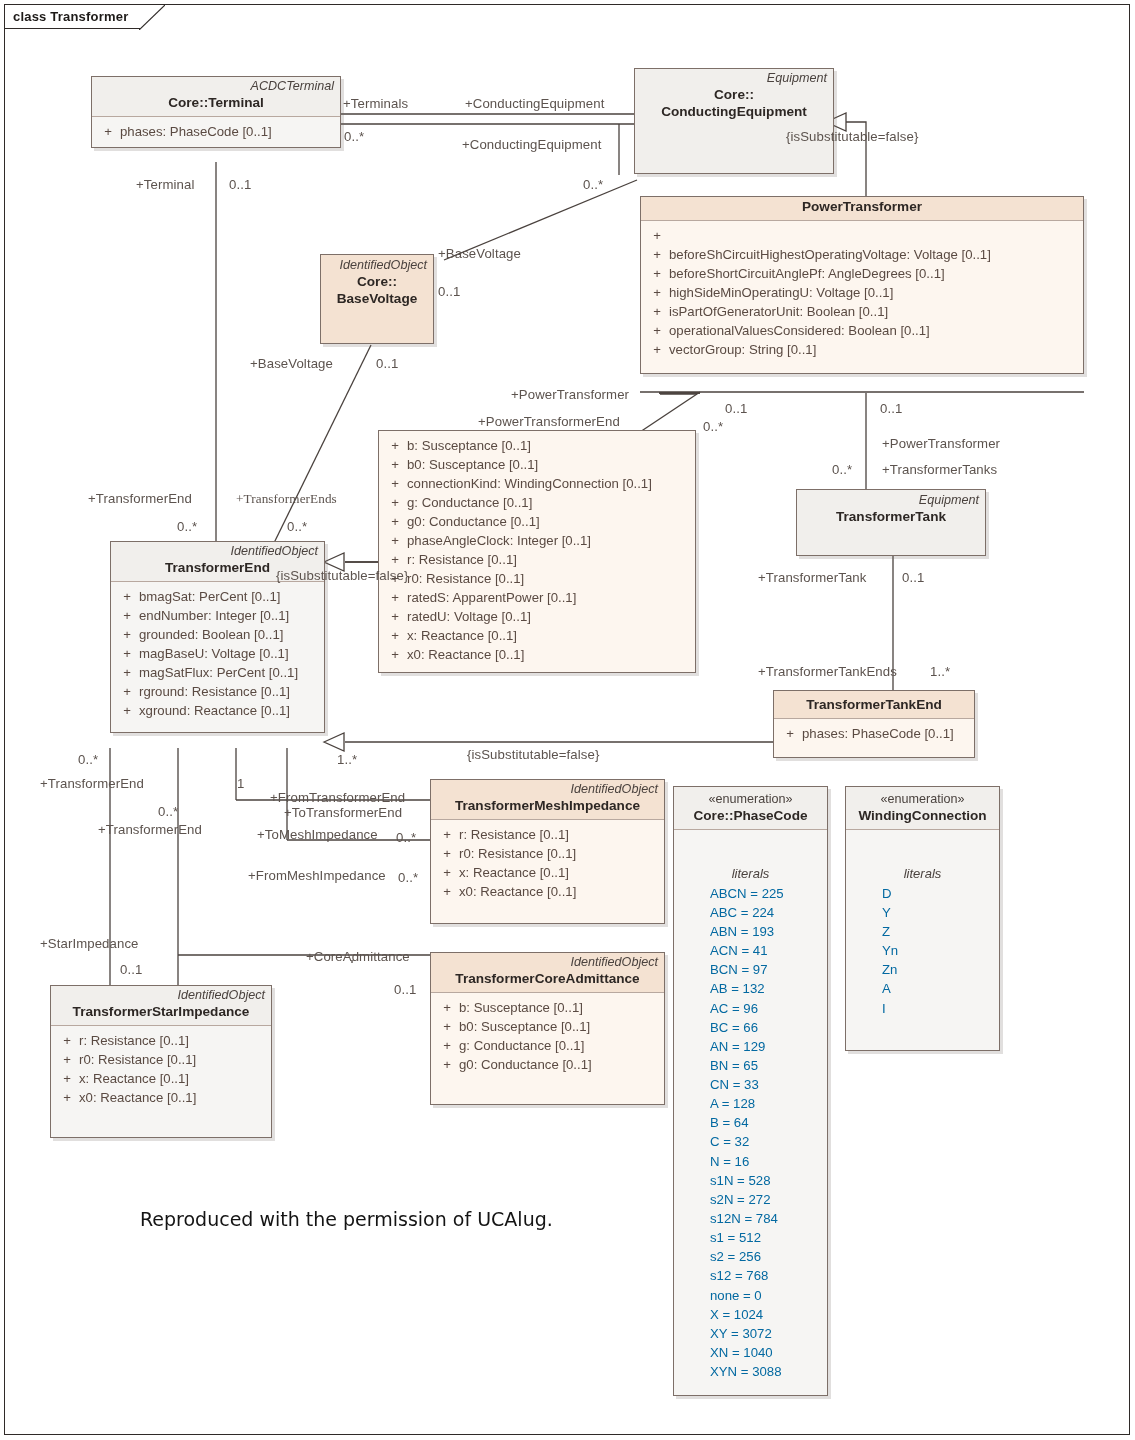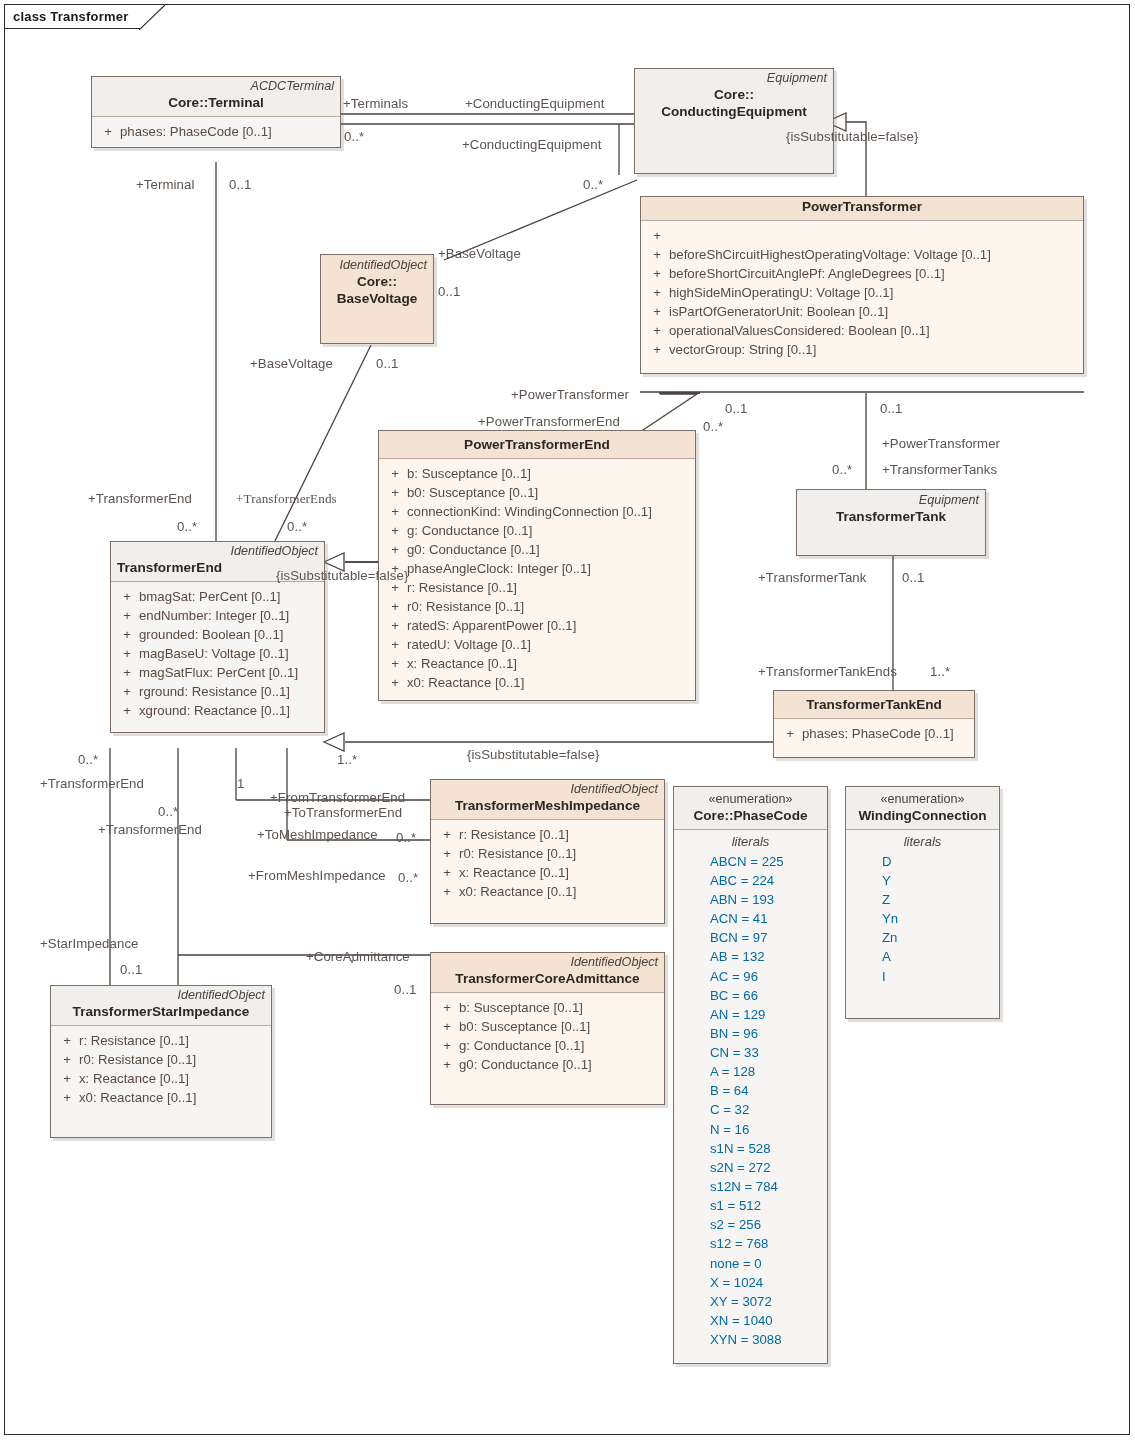--- a/index.html
+++ b/index.html
@@ -54,21 +54,21 @@
   .stereo.center{ text-align:center; font-style:normal; }
   .cname{
     display:block; text-align:center; font-weight:bold; font-size:13.6px;
     color:#2d2724; line-height:1.25; white-space:nowrap;
   }
   .attrs{ padding:5px 4px 6px 4px; }
   .attr{
     display:flex; font-size:13.2px; color:#5a4a42; line-height:1.44; white-space:nowrap;
   }
   .attr .vis{ width:24px; text-align:center; flex:none; color:#5a4a42; }
-  .lits{ padding:3px 4px 6px 4px; text-align:left; }
+  .lits{ padding:3px 4px 6px 4px; text-align:left;margin-top:32px; }
   .lits .litshdr{ text-align:center; font-style:italic; font-size:13px; color:#4a423e; margin-bottom:1px;}
   .lit{ font-size:13.2px; color:#0369a1; line-height:1.45; padding-left:32px; white-space:nowrap;}
 
   
   .lbl{
     position:absolute; font-size:13.2px; color:#5c534e; white-space:nowrap;
     line-height:1; letter-spacing:0.1px;
   }
   .caption{
     position:absolute; font-size:19px; color:#141414; white-space:nowrap;
@@ -207,23 +207,20 @@
 
   <div class="cls peach nobody" style="left:320px; top:254px; width:114px; height:90px;">
     <div class="hdr" style="height:100%; padding-top:3px;">
       <span class="stereo">IdentifiedObject</span>
       <span class="cname">Core::</span>
       <span class="cname">BaseVoltage</span>
     </div>
   </div>
 
   <div class="cls peach" style="left:378px; top:430px; width:318px;">
-    <div class="hdr" style="padding-top:6px;">
-      <span class="cname">PowerTransformerEnd</span>
-    </div>
     <div class="attrs" style="padding-bottom:8px;">
       <div class="attr">
           <span class="vis">+</span>
           <span>b: Susceptance [0..1]</span>
         </div>
       <div class="attr">
           <span class="vis">+</span>
           <span>b0: Susceptance [0..1]</span>
         </div>
       <div class="attr">
@@ -265,21 +262,21 @@
       <div class="attr">
           <span class="vis">+</span>
           <span>x0: Reactance [0..1]</span>
         </div>
     </div>
   </div>
 
   <div class="cls grey" style="left:110px; top:541px; width:215px;">
     <div class="hdr">
       <span class="stereo">IdentifiedObject</span>
-      <span class="cname" style="text-align:left;">TransformerEnd</span>
+      <span class="cname" style="text-align:center;">TransformerEnd</span>
     </div>
     <div class="attrs" style="padding-bottom:12px;">
       <div class="attr">
           <span class="vis">+</span>
           <span>bmagSat: PerCent [0..1]</span>
         </div>
       <div class="attr">
           <span class="vis">+</span>
           <span>endNumber: Integer [0..1]</span>
         </div>
@@ -409,21 +406,21 @@
       <div class="litshdr">literals</div>
       <div class="lit">ABCN = 225</div>
       <div class="lit">ABC = 224</div>
       <div class="lit">ABN = 193</div>
       <div class="lit">ACN = 41</div>
       <div class="lit">BCN = 97</div>
       <div class="lit">AB = 132</div>
       <div class="lit">AC = 96</div>
       <div class="lit">BC = 66</div>
       <div class="lit">AN = 129</div>
-      <div class="lit">BN = 96</div>
+      <div class="lit">BN = 65</div>
       <div class="lit">CN = 33</div>
       <div class="lit">A = 128</div>
       <div class="lit">B = 64</div>
       <div class="lit">C = 32</div>
       <div class="lit">N = 16</div>
       <div class="lit">s1N = 528</div>
       <div class="lit">s2N = 272</div>
       <div class="lit">s12N = 784</div>
       <div class="lit">s1 = 512</div>
       <div class="lit">s2 = 256</div>
@@ -495,14 +492,15 @@
       <div class="lbl" style="left: 257px; top: 828px;">+ToMeshImpedance</div>
       <div class="lbl" style="left: 396px; top: 831px;">0..*</div>
       <div class="lbl" style="left: 248px; top: 869px;">+FromMeshImpedance</div>
       <div class="lbl" style="left: 398px; top: 871px;">0..*</div>
       <div class="lbl" style="left: 40px; top: 937px;">+StarImpedance</div>
       <div class="lbl" style="left: 306px; top: 950px;">+CoreAdmittance</div>
       <div class="lbl" style="left: 120px; top: 963px;">0..1</div>
       <div class="lbl" style="left: 394px; top: 983px;">0..1</div>
     </div>
 
+  <div class="caption" style="left:140px; top:1208px;">Reproduced with the permission of UCAlug.</div>
 
 </div>
 
 </body></html>

